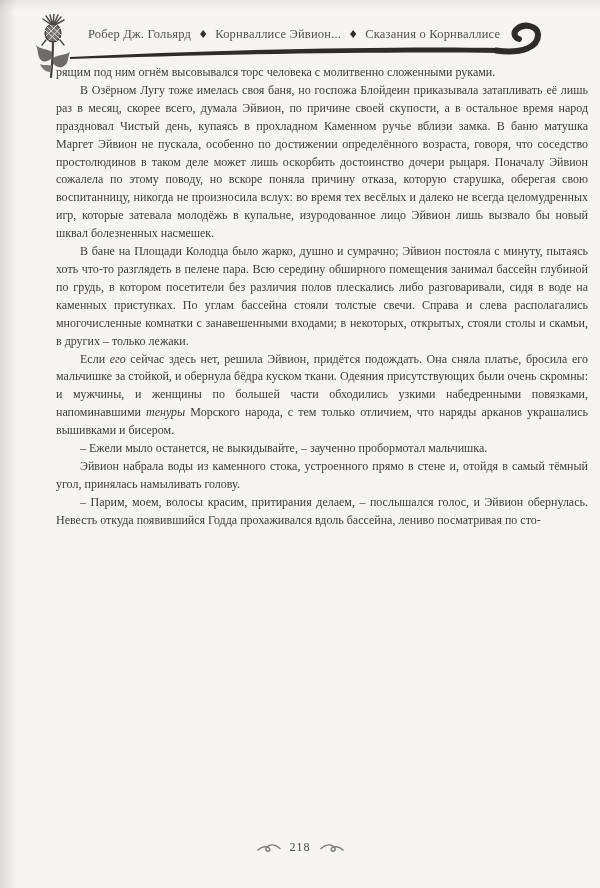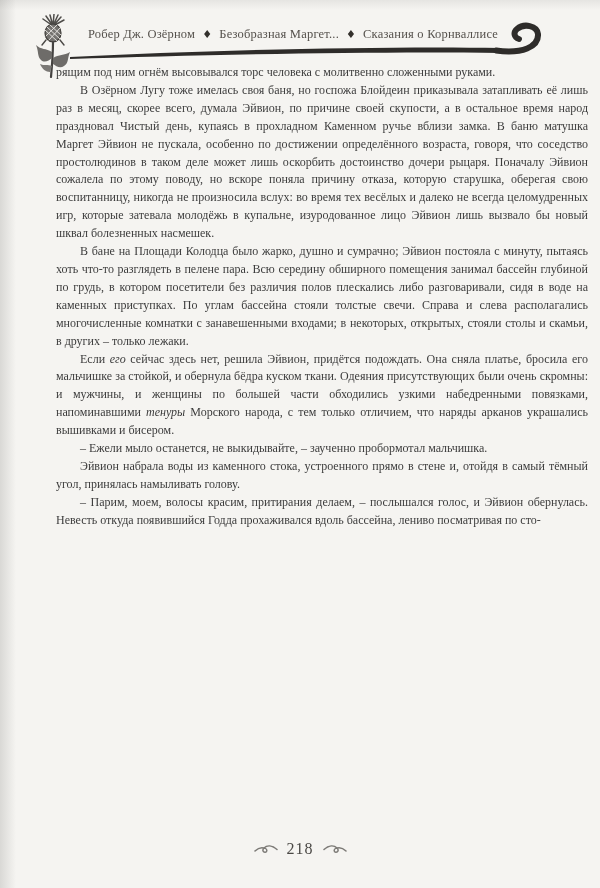--- a/index.html
+++ b/index.html
@@ -47,21 +47,21 @@
   .text-column p{margin:0;padding:0;}
   .text-column p.indent{text-indent:24px;}
   .it{font-style:italic;font-family:Liberation Serif, serif;}
 
   
   .page-footer{
     position:absolute;left:0;top:840px;width:100%;
     display:flex;align-items:center;justify-content:center;gap:9px;
     color:#4a4845;
   }
-  .page-number{font-size:16px;letter-spacing:1px;}
+  .page-number{font-size:12px;letter-spacing:1px;}
   .footer-curl{width:24px;height:12px;opacity:.75;}
   .footer-curl.mirrored{transform:scaleX(-1);}
 </style>
 </head>
 <body>
 
 <div class="page">
 
   <svg class="thistle" viewBox="0 0 40 64" aria-hidden="true">
     <g stroke="#4f4d4a" fill="none" stroke-linecap="round">
@@ -70,21 +70,21 @@
       <path d="M14,13 L27,25 M17,11 L28,21 M12,16 L24,27 M24,11 L13,22 M27,14 L16,26" stroke="#eceae6" stroke-width="0.9"></path>
       <path d="M13,26 L9,31 M20,28 L20,34 M27,26 L31,31" stroke-width="1.4" stroke="#4a4845"></path>
       <path d="M20,28 C20,40 19,52 18,63" stroke="#454341" stroke-width="2.2"></path>
       <path d="M19,38 C13,34 8,36 3,31 C6,38 4,42 8,46 C11,49 16,47 19,44 Z" fill="#6e6c69" stroke="none"></path>
       <path d="M20,44 C26,40 31,42 37,38 C34,45 36,49 31,52 C27,55 23,52 20,50 Z" fill="#6e6c69" stroke="none"></path>
       <path d="M19,52 C15,50 11,52 7,50 C9,55 13,58 17,58 Z" fill="#7b7976" stroke="none"></path>
     </g>
   </svg>
 
   <div class="running-head">
-    <span>Робер Дж. Озёрном</span><span class="diamond">♦</span><span>Безобразная Маргет...</span><span class="diamond">♦</span><span>Сказания о Корнваллисе</span>
+    <span>Робер Дж. Гольярд</span><span class="diamond">♦</span><span>Корнваллисе Эйвион...</span><span class="diamond">♦</span><span>Сказания о Корнваллисе</span>
   </div>
 
   <svg class="flourish" viewBox="0 0 482 42" aria-hidden="true">
     <path d="M2,35 C140,28 320,24 432,26 L432,31 C320,29 140,32.5 2,37 Z" fill="#2e2c2a"></path>
     <path d="M428,28.5 C454,32 471,25 470,12 C469,3.5 456,1 449,7 C445,10.5 446,15.5 451,17" stroke="#2e2c2a" stroke-width="6" fill="none" stroke-linecap="round"></path>
   </svg>
 
   <main class="text-column">
       <p><span>рящим под ним огнём высовывался торс человека с молитвенно сложенными руками.</span></p>
       <p class="indent"><span>В Озёрном Лугу тоже имелась своя баня, но госпожа Блойдеин приказывала затапливать её лишь раз в месяц, скорее всего, думала Эйвион, по причине своей скупости, а в остальное время народ праздновал Чистый день, купаясь в прохладном Каменном ручье вблизи замка. В баню матушка Маргет Эйвион не пускала, особенно по достижении определённого возраста, говоря, что соседство простолюдинов в таком деле может лишь оскорбить достоинство дочери рыцаря. Поначалу Эйвион сожалела по этому поводу, но вскоре поняла причину отказа, которую старушка, оберегая свою воспитанницу, никогда не произносила вслух: во время тех весёлых и далеко не всегда целомудренных игр, которые затевала молодёжь в купальне, изуродованное лицо Эйвион лишь вызвало бы новый шквал болезненных насмешек.</span></p>

